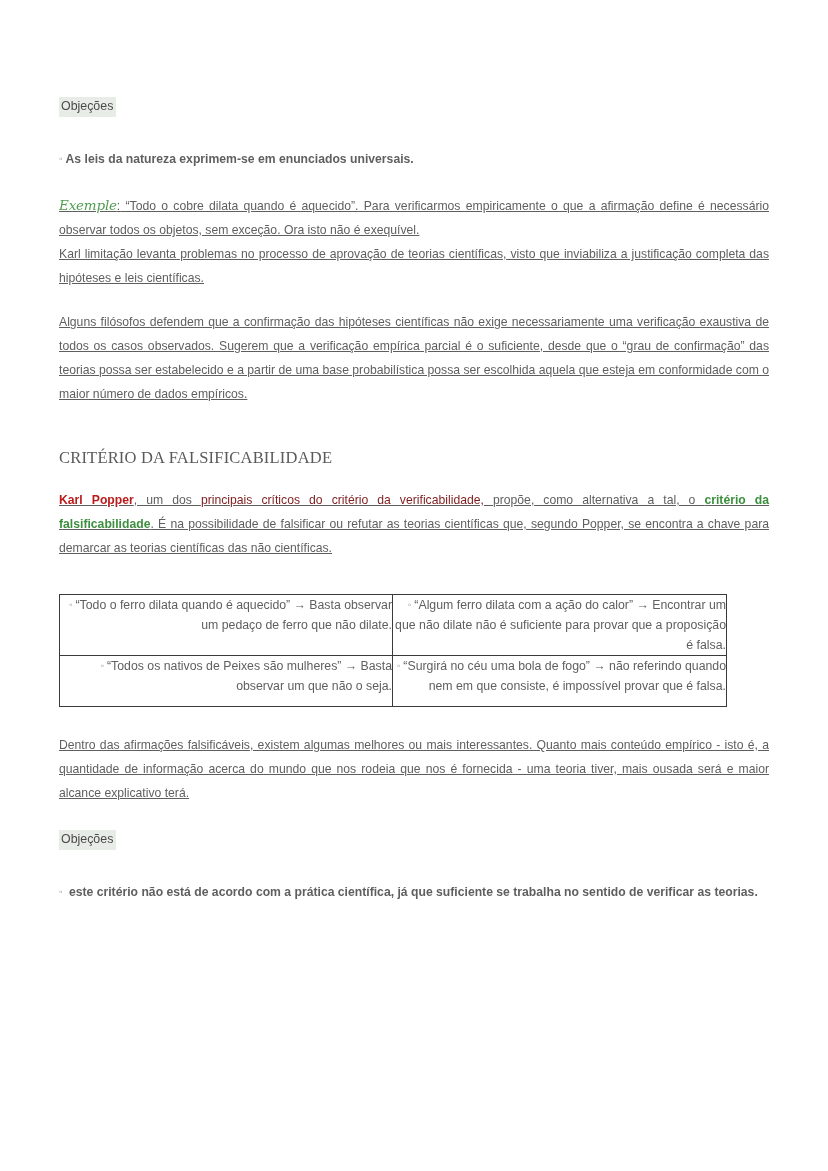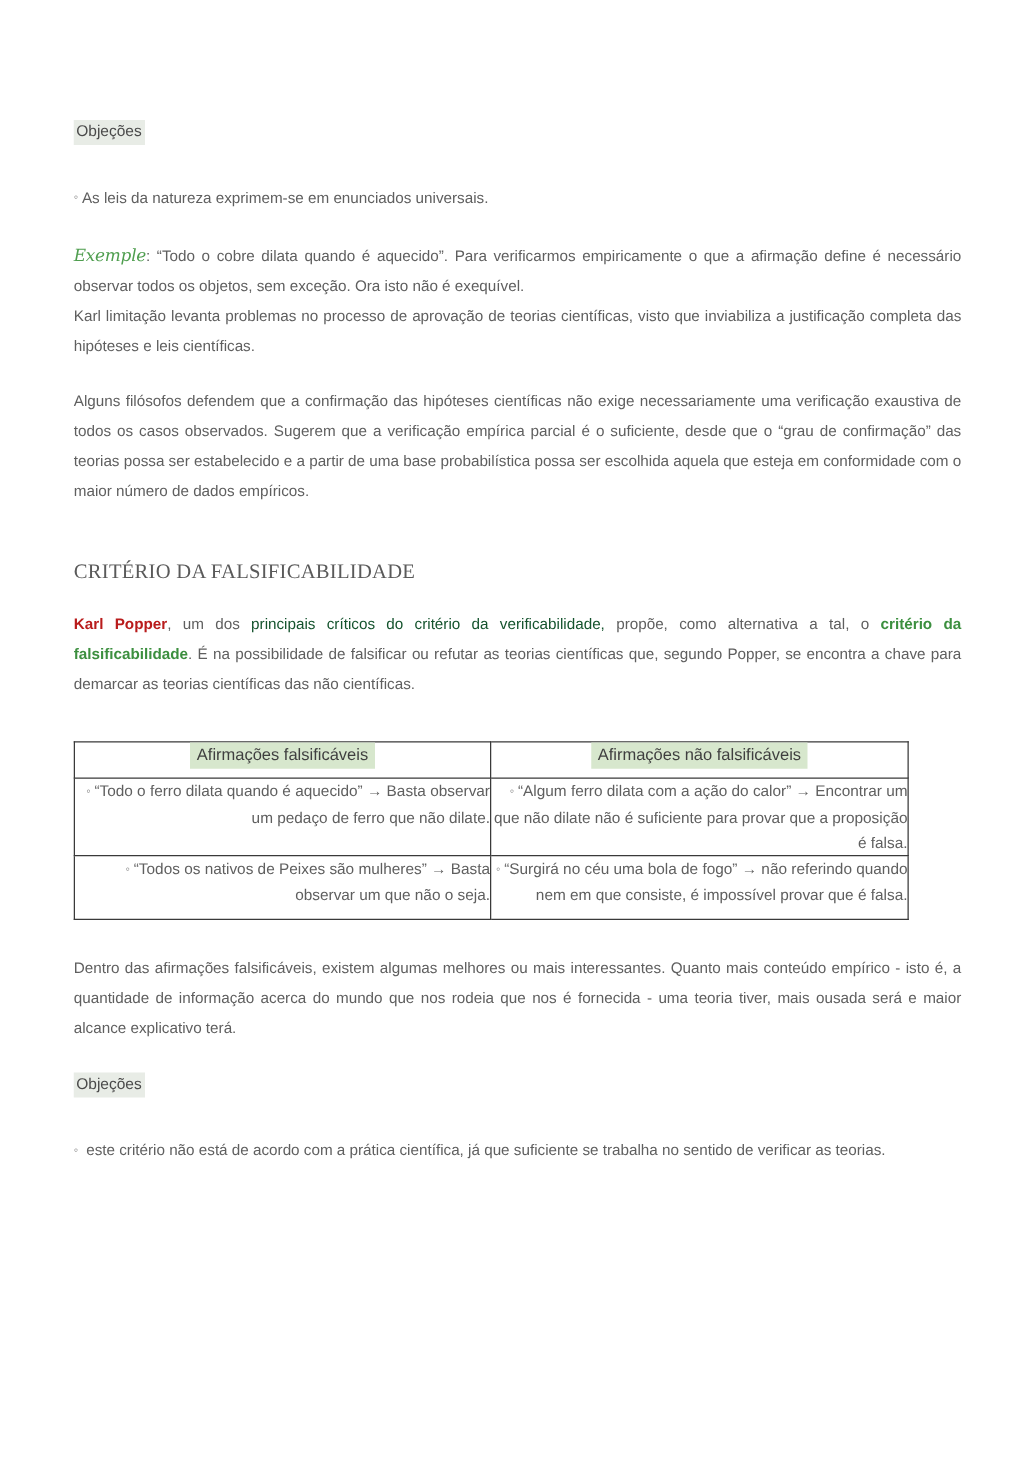--- a/index.html
+++ b/index.html
@@ -30,29 +30,31 @@
     width: 710px;
   }
 
   
   .para {
     font-size: 12.2px;
     line-height: 24px;
     color: #5f5f5f;
     text-align: justify;
     margin: 0;
+    text-decoration: underline;
   }
   .para.just { text-align: justify; text-justify: inter-word; }
 
   .bullet-line {
     font-size: 12.2px;
     line-height: 24px;
     color: #5f5f5f;
     margin: 0;
     text-align: justify;
+    font-weight: bold;
   }
   .bullet-glyph {
     color: #8a8a8a;
     font-size: 10px;
     vertical-align: 1px;
     padding-right: 3px;
   }
 
   .label-hl {
     display: inline-block;
@@ -74,21 +76,21 @@
 
   .script-green {
     font-family: "DejaVu Serif", serif;
     font-style: italic;
     font-size: 13.5px;
     color: #4f9e4f;
     letter-spacing: -0.2px;
   }
 
   .bold-dark { font-weight: bold; color: #b91c1c; }
-  .green-light { color: #14532d; }
+  .green-light { color: #7f1d1d; }
   .green-bold { color: #3c8f3f; font-weight: bold; }
   .sp-20 { height: 20px; }
   .sp-22 { height: 22px; }
   .sp-24 { height: 24px; }
   .sp-26 { height: 26px; }
   .sp-30 { height: 30px; }
   .sp-34 { height: 34px; }
 
   
   .tbl-wrap {
@@ -178,28 +180,20 @@
     <div class="sp-34"></div>
 
     <div class="tbl-wrap">
       <table class="cmp">
         <colgroup>
           <col style="width:333px">
           <col style="width:334px">
         </colgroup>
         <tbody>
           <tr>
-            <td class="head-cell">
-              <span class="head-hl">Afirmações falsificáveis</span>
-            </td>
-            <td class="head-cell">
-              <span class="head-hl">Afirmações não falsificáveis</span>
-            </td>
-          </tr>
-          <tr>
             <td class="body-cell tall">
               <span class="cell-bullet">◦</span><span>“Todo o ferro dilata quando é aquecido” → Basta observar um pedaço de ferro que não dilate.</span>
             </td>
             <td class="body-cell tall">
               <span class="cell-bullet">◦</span><span>“Algum ferro dilata com a ação do calor” → Encontrar um que não dilate não é suficiente para provar que a proposição é falsa.</span>
             </td>
           </tr>
           <tr>
             <td class="body-cell tall">
               <span class="cell-bullet">◦</span><span>“Todos os nativos de Peixes são mulheres” → Basta observar um que não o seja.</span>

